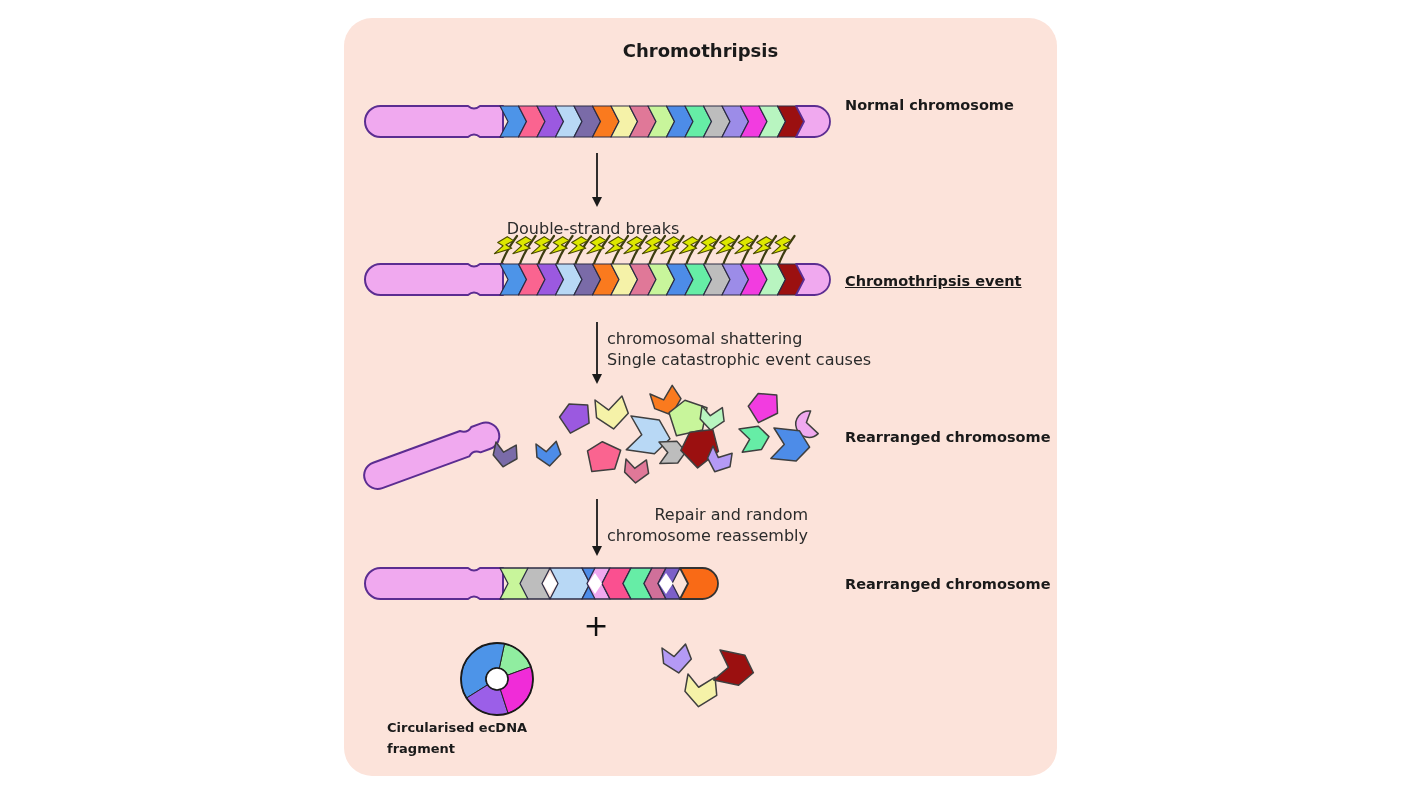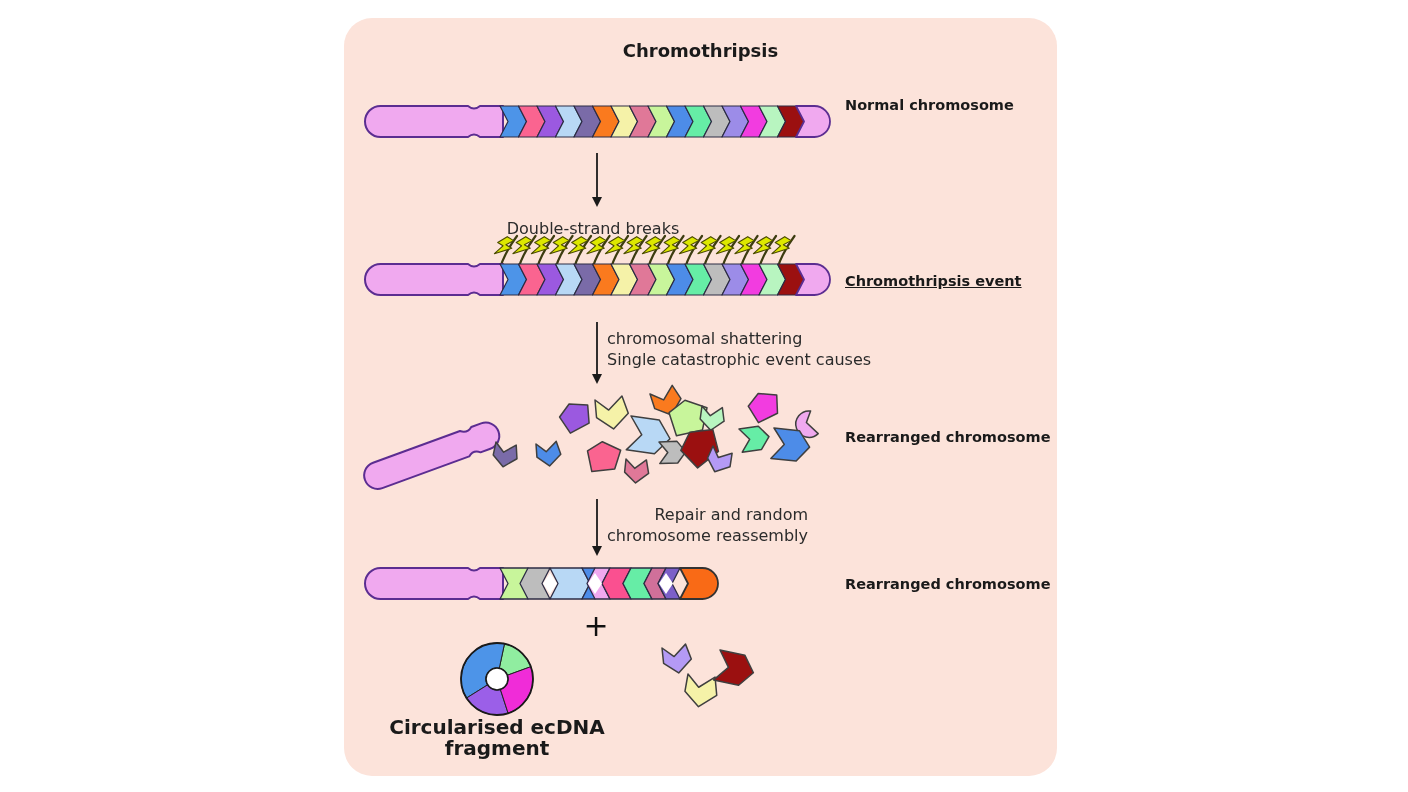--- a/index.html
+++ b/index.html
@@ -4,21 +4,21 @@
 <style>
   html,body{margin:0;padding:0;background:#ffffff;}
   .page{position:relative;width:1388px;height:792px;background:#ffffff;overflow:hidden;
         font-family:"DejaVu Sans","Liberation Sans",sans-serif;color:#1a1a1a;}
   .panel{position:absolute;left:344px;top:18px;width:713px;height:758px;border-radius:28px;}
   .art{position:absolute;left:0;top:0;width:713px;height:758px;}
   .txt{position:absolute;white-space:nowrap;}
   .title{left:0;top:22px;width:713px;text-align:center;font-size:18px;font-weight:700;}
   .rowlabel{font-size:14.5px;font-weight:700;left:501px;}
   .ann{font-size:16px;font-weight:400;color:#2b2b2b;line-height:21px;}
-  .cap{font-size:20px;font-weight:700;text-align:center;line-height:21px;white-space:normal;}
+  .cap{font-size:13px;font-weight:700;text-align:left;line-height:21px;white-space:normal;}
   .plus{left:232px;top:590px;width:40px;text-align:center;font-size:30px;font-weight:400;color:#111;}
 </style>
 </head>
 <body>
 
 <div class="page">
   <div class="panel" id="panel" style="background: rgb(252, 227, 218);">
 
     <svg class="art" id="art" viewBox="0 0 713 758">
       <g id="g-normal">

